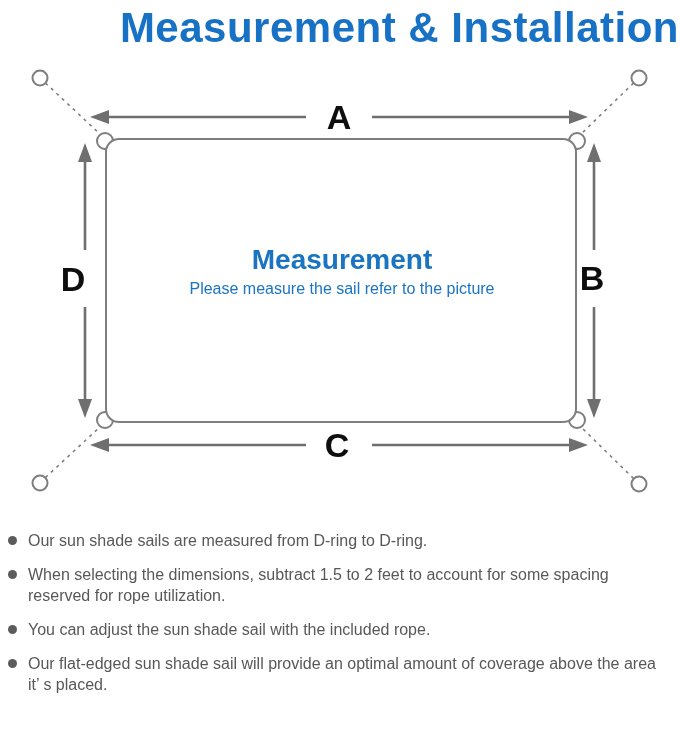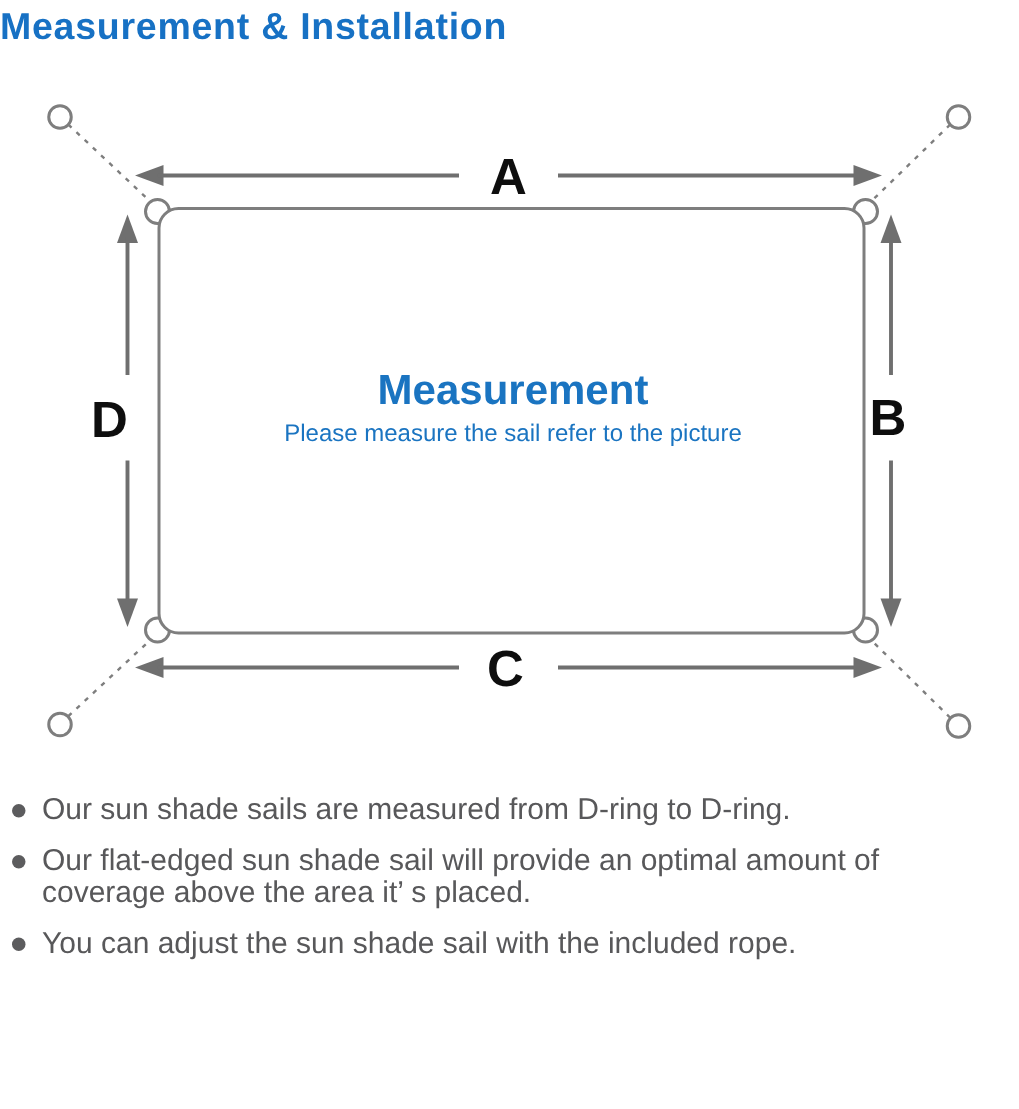--- a/index.html
+++ b/index.html
@@ -15,22 +15,22 @@
   html,body{background:#ffffff;}
   body{
     width:679px;height:739px;
     position:relative;
     font-family:"Liberation Sans", sans-serif;
     overflow:hidden;
   }
   .page-title{
     position:absolute;
     top:4px;left:0;width:679px;
-    text-align:left;
-    font-size:25px;
+    text-align:right;
+    font-size:42px;
     font-weight:bold;
     letter-spacing:0.5px;
     color:var(--title-blue);
   }
   svg.diagram{
     position:absolute;
     top:55px;left:0;
     width:679px;height:455px;
     display:block;
   }
@@ -67,21 +67,21 @@
   }
   .note-bullet{
     flex:0 0 9px;
     width:9px;height:9px;
     border-radius:50%;
     background:var(--bullet-gray);
     margin-top:6px;
     margin-right:11px;
   }
   .note-text{
-    font-size:20px;
+    font-size:16px;
     line-height:21px;
     color:var(--text-gray);
   }
 </style>
 </head>
 <body>
 
 <h1 class="page-title">Measurement &amp; Installation</h1>
 
 <svg class="diagram" viewBox="0 55 679 455">
@@ -140,23 +140,27 @@
 </svg>
 
 <div class="notes">
 
     <div class="note-item">
       <span class="note-bullet"></span>
       <div class="note-text">Our sun shade sails are measured from D-ring to D-ring.</div>
     </div>
 
 
-
     <div class="note-item">
       <span class="note-bullet"></span>
-      <div class="note-text">Our flat-edged sun shade sail will provide an optimal amount of coverage above the area it’ s placed.</div>
+      <div class="note-text">When selecting the dimensions, subtract 1.5 to 2 feet to account for some spacing reserved for rope utilization.</div>
     </div>
 
     <div class="note-item">
       <span class="note-bullet"></span>
       <div class="note-text">You can adjust the sun shade sail with the included rope.</div>
     </div>
+
+    <div class="note-item">
+      <span class="note-bullet"></span>
+      <div class="note-text">Our flat-edged sun shade sail will provide an optimal amount of coverage above the area it’ s placed.</div>
+    </div>
   </div>
 
 </body></html>

